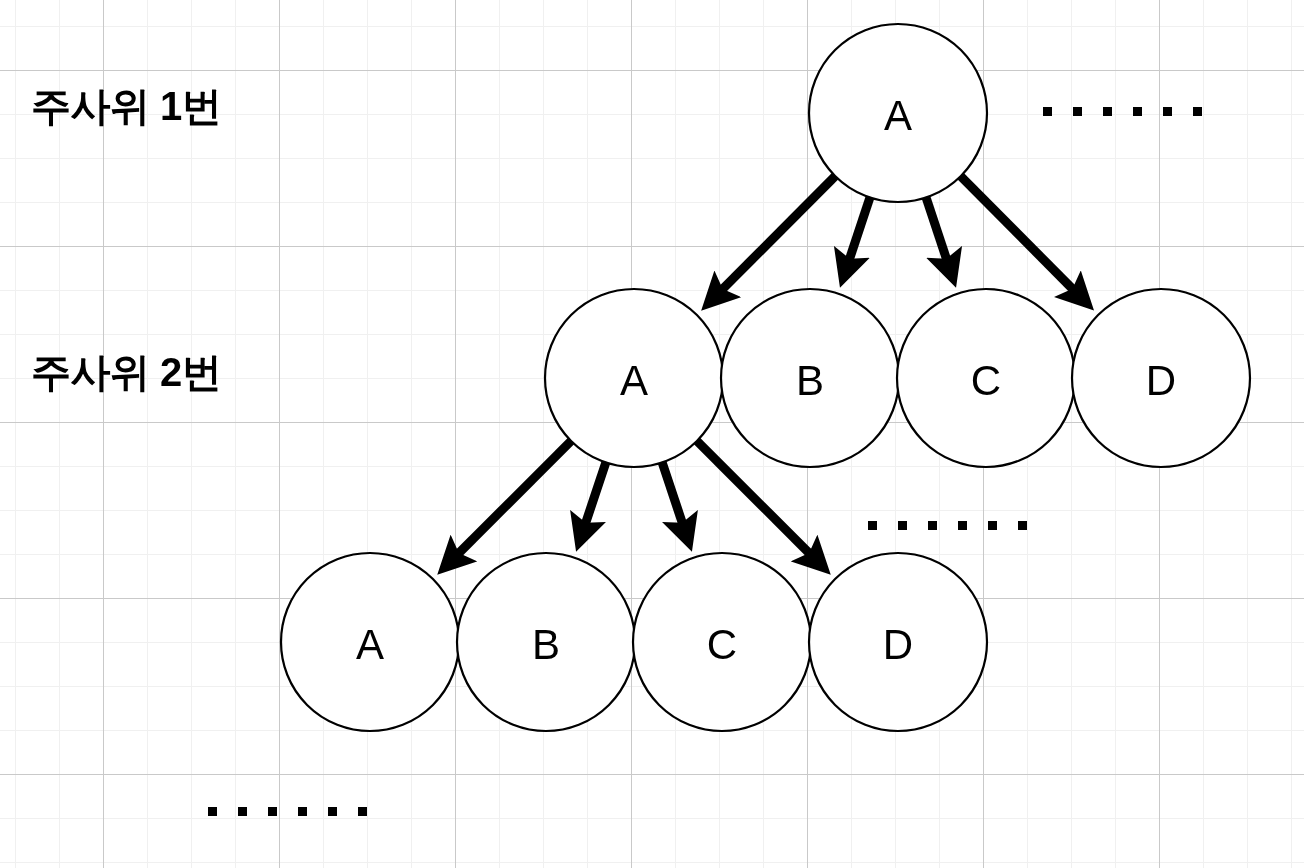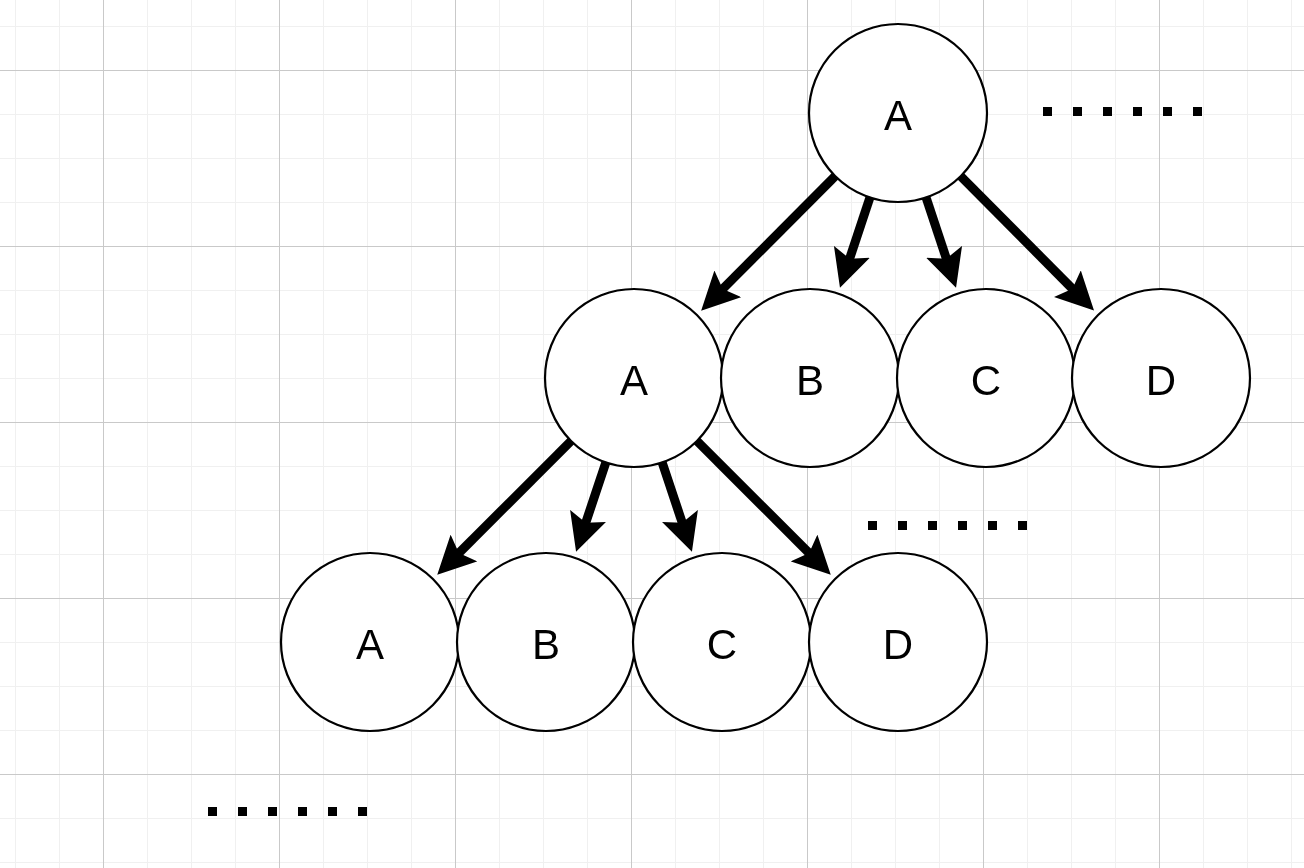--- a/index.html
+++ b/index.html
@@ -151,14 +151,16 @@
           <rect x="208" y="807" width="9" height="9" class="ellipsis-dot"></rect>
           <rect x="238" y="807" width="9" height="9" class="ellipsis-dot"></rect>
           <rect x="268" y="807" width="9" height="9" class="ellipsis-dot"></rect>
           <rect x="298" y="807" width="9" height="9" class="ellipsis-dot"></rect>
           <rect x="328" y="807" width="9" height="9" class="ellipsis-dot"></rect>
           <rect x="358" y="807" width="9" height="9" class="ellipsis-dot"></rect>
         </g>
       </g>
   </svg>
 
+  <div class="row-label" id="label-row-1">주사위 1번</div>
+  <div class="row-label" id="label-row-2">주사위 2번</div>
 
 </div>
 
 </body></html>

